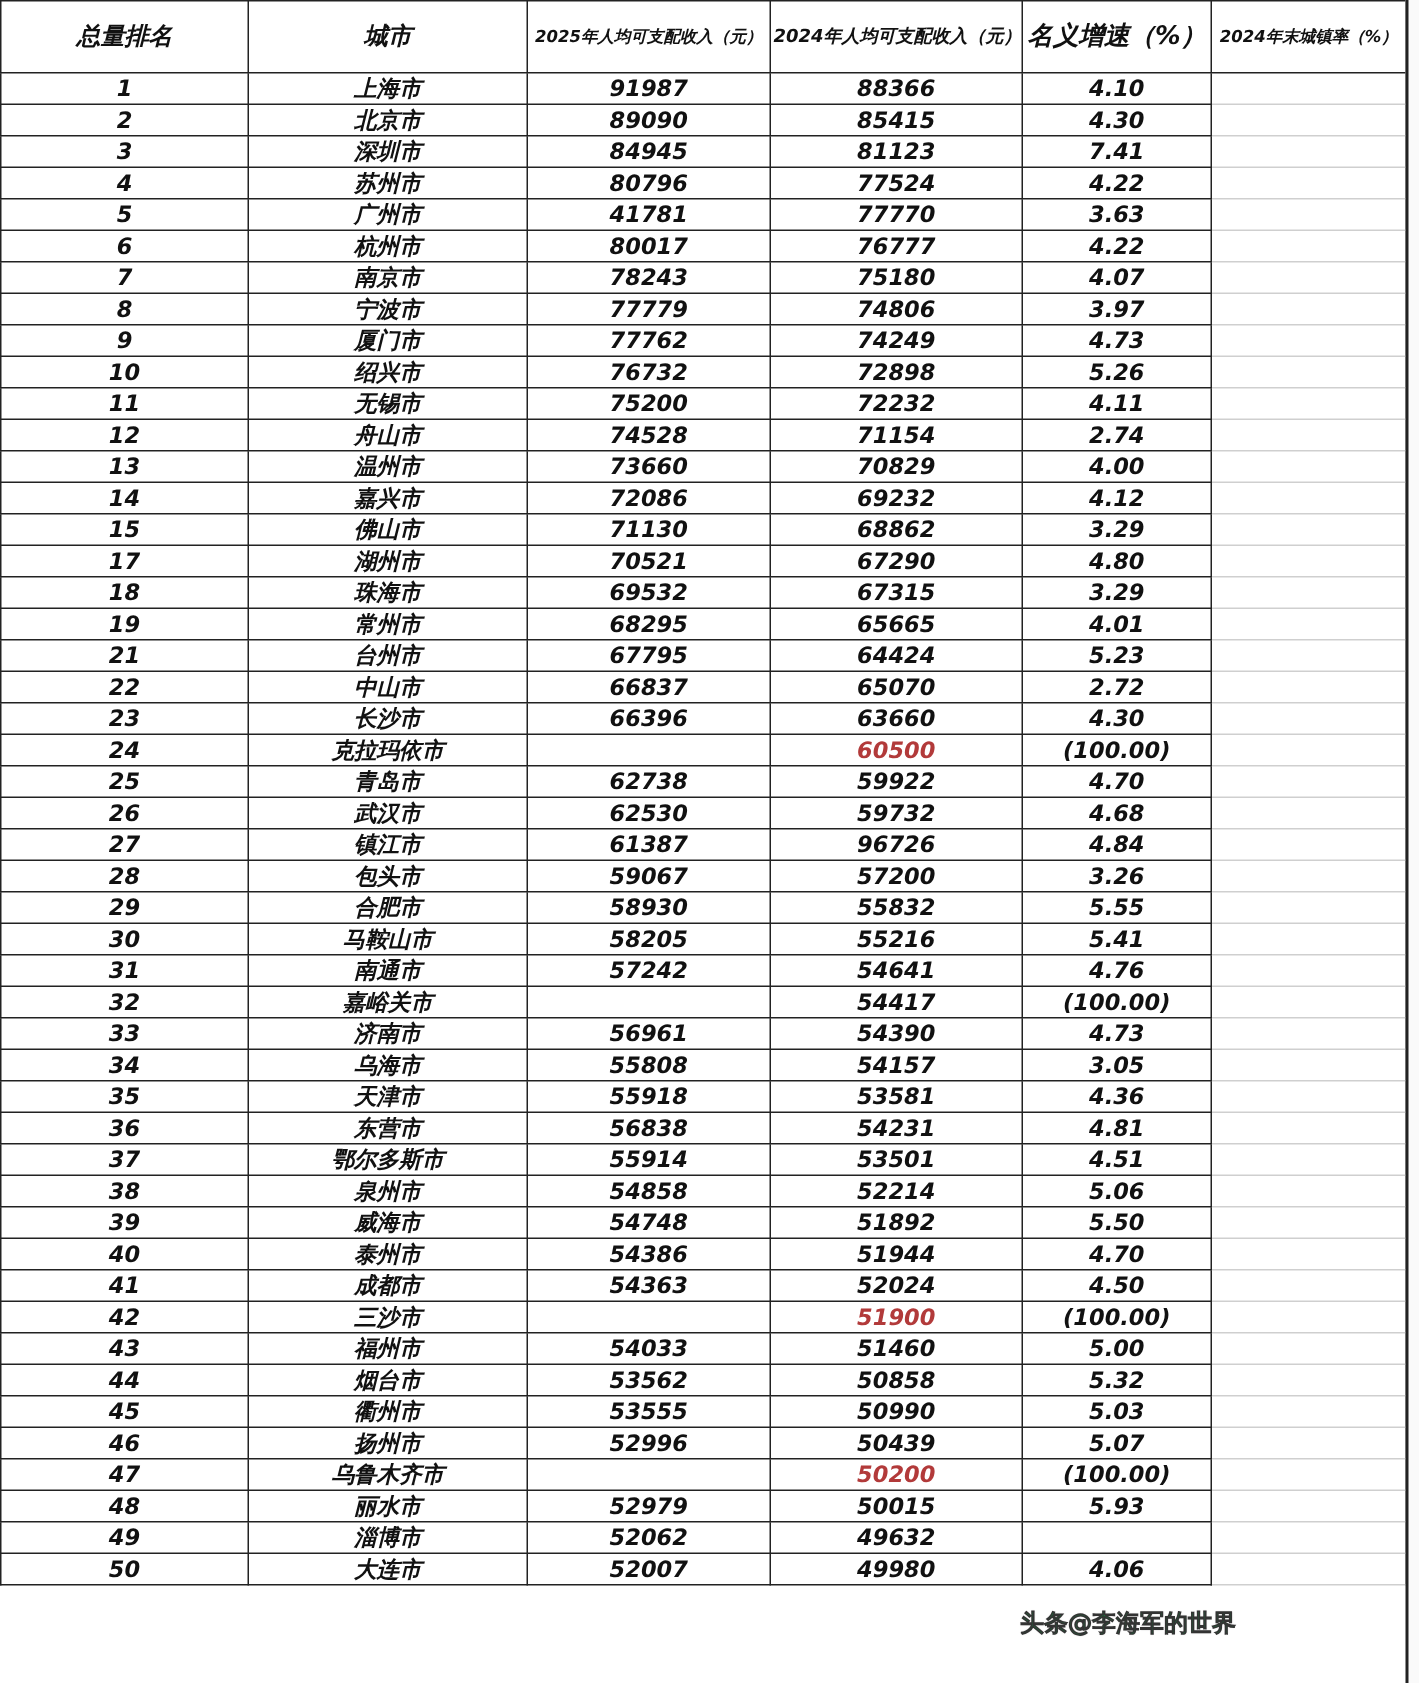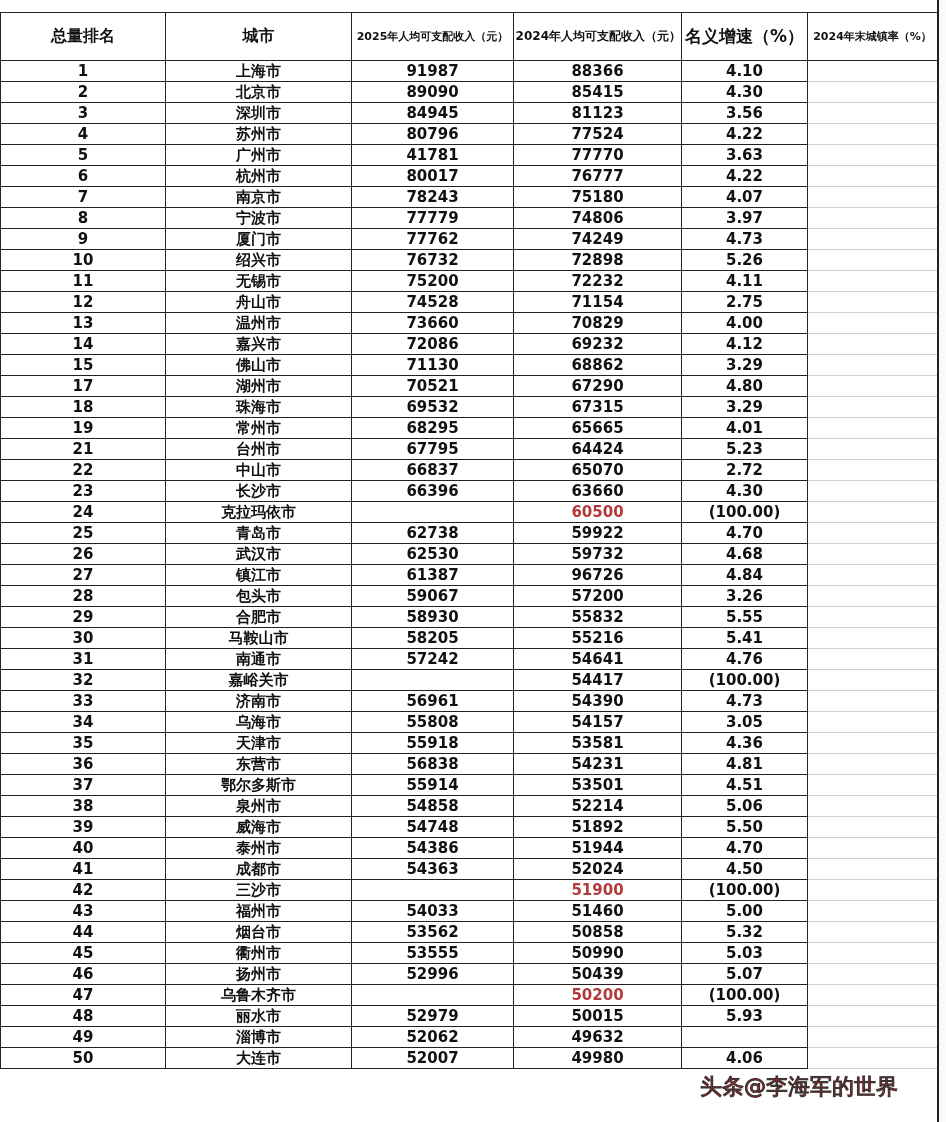--- a/index.html
+++ b/index.html
@@ -1,36 +1,36 @@
 <!DOCTYPE html>
 <html><head>
 <meta charset="utf-8">
 <style>
   html, body { margin:0; padding:0; background:#ffffff; }
   body { width:946px; height:1122px; overflow:hidden; position:relative;
          font-family:"DejaVu Sans","Liberation Sans",sans-serif; color:#111; }
-  table.sheet { border-collapse:collapse; table-layout:fixed; position:absolute; left:0; top:12px; width:937px; }
+  table.sheet { border-collapse:collapse; table-layout:fixed; position:absolute; left:0; top:0; width:937px;font-style:italic; }
   table.sheet col.c0 { width:165px; }
   table.sheet col.c1 { width:186px; }
   table.sheet col.c2 { width:162px; }
   table.sheet col.c3 { width:168px; }
   table.sheet col.c4 { width:126px; }
   table.sheet col.c5 { width:130px; }
   th, td { border:1.5px solid #222; padding:0; text-align:center; vertical-align:middle; overflow:hidden; white-space:nowrap; }
   th { height:47px; font-weight:bold; }
   th.h-big { font-size:16px; }
   th.h-small { font-size:11px; line-height:13px; white-space:normal; }
   th.h-mid { font-size:12px;text-align:right; }
   th.h-growth { font-size:17px; line-height:19px; white-space:normal;text-align:center; }
   th.h-urban { font-size:11px; line-height:13px; white-space:normal; border-left:1px solid #ddd;margin-left:48px; }
   td { height:20px; font-size:15px; font-weight:bold; line-height:20px; }
   td.last { border-left:1px solid #e4e4e4; border-top:1px solid #cfcfcf; border-bottom:1px solid #cfcfcf; }
   td.red { color:#b23a3a; }
   .right-strip { position:absolute; left:937px; top:0; width:9px; height:1122px; background:#fafafa; border-left:2px solid #222; }
-  .watermark { position:absolute; left:700px; top:1072px; font-size:22px; color:#b91c1c;
+  .watermark { position:absolute; left:680px; top:1072px; font-size:16px; color:#15803d;
                -webkit-text-stroke:1px #333; text-shadow:0 0 1px #555; letter-spacing:0px; white-space:nowrap; }
 </style>
 </head>
 <body>
 
 <table class="sheet">
   <colgroup>
     <col class="c0">
       <col class="c1">
       <col class="c2">
@@ -63,21 +63,21 @@
         <td>89090</td>
         <td>85415</td>
         <td>4.30</td>
         <td class="last"></td>
       </tr>
       <tr>
         <td>3</td>
         <td>深圳市</td>
         <td>84945</td>
         <td>81123</td>
-        <td>3.56</td>
+        <td>7.41</td>
         <td class="last"></td>
       </tr>
       <tr>
         <td>4</td>
         <td>苏州市</td>
         <td>80796</td>
         <td>77524</td>
         <td>4.22</td>
         <td class="last"></td>
       </tr>
@@ -135,21 +135,21 @@
         <td>75200</td>
         <td>72232</td>
         <td>4.11</td>
         <td class="last"></td>
       </tr>
       <tr>
         <td>12</td>
         <td>舟山市</td>
         <td>74528</td>
         <td>71154</td>
-        <td>2.75</td>
+        <td>2.74</td>
         <td class="last"></td>
       </tr>
       <tr>
         <td>13</td>
         <td>温州市</td>
         <td>73660</td>
         <td>70829</td>
         <td>4.00</td>
         <td class="last"></td>
       </tr>

